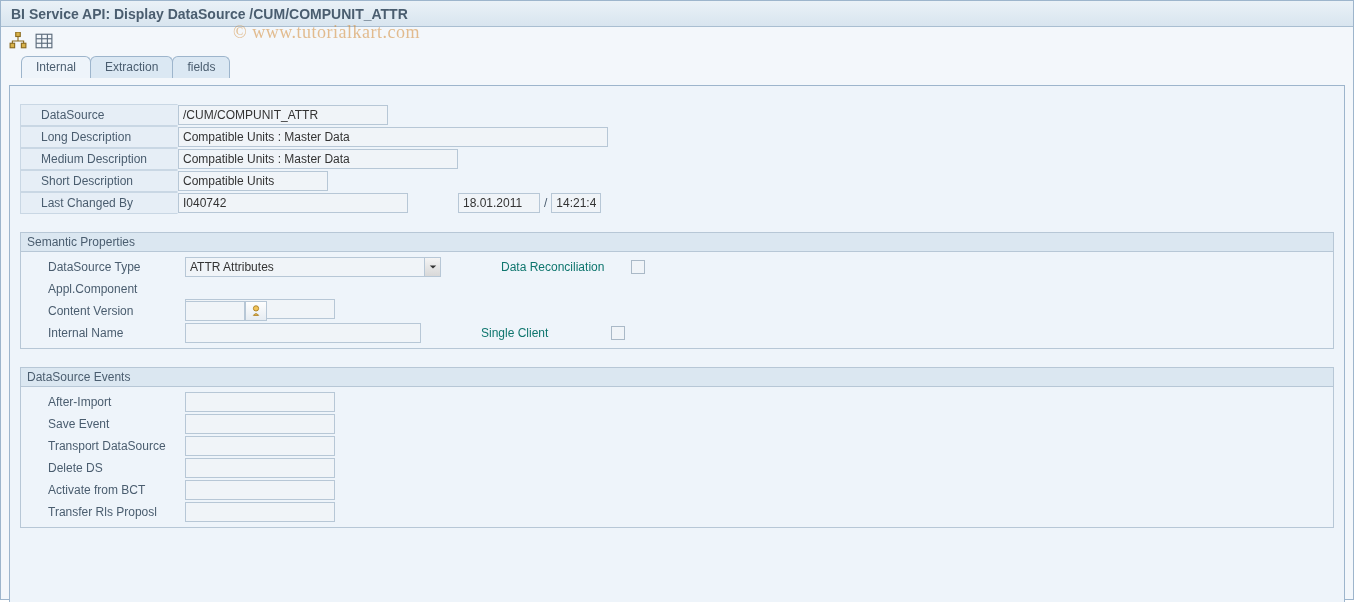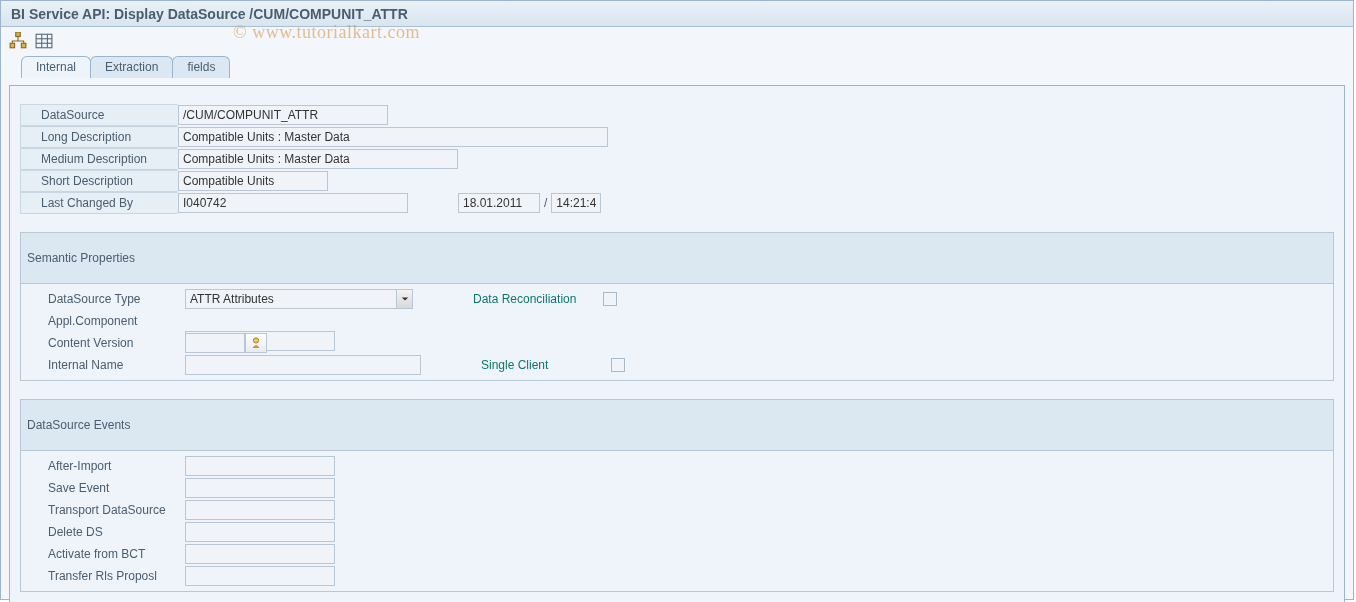--- a/index.html
+++ b/index.html
@@ -120,21 +120,21 @@
     }
     input.ro[readonly] { color:#333; }
     .mono { font-family: "Courier New", monospace; font-size:12px; }
     .group {
       border: 1px solid #b7c7d6;
       margin-top: 18px;
     }
     .group-title {
       background: #dbe7f1;
       border-bottom: 1px solid #b7c7d6;
-      padding: 18px 6px;
+      padding: 2px 6px;
       color: #4a5d6f;
       font-size: 12px;
     }
     .group-body {
       padding: 4px 0;
     }
     .group-body .row { padding-left: 6px; }
     .chk-label {
       color: #0f766e;
       width: 130px;
@@ -235,21 +235,21 @@
         <span class="slash-sep">/</span>
         <input class="ro mono" readonly="" style="width: 50px;" value="14:21:47">
       </div>
 
       <div class="group">
         <div class="group-title">Semantic Properties</div>
         <div class="group-body">
           <div class="row">
             <div class="label">DataSource Type</div>
             <span class="select-wrap">
-              <select class="ro" style="width:228px">
+              <select class="ro" style="width:256px">
                 <option>ATTR Attributes</option>
               </select>
               <span class="sel-arrow">
                   <svg viewBox="0 0 10 10">
                     <path d="M1 3 L5 7 L9 3 Z"></path>
                   </svg>
                 </span>
             </span>
             <span style="width:60px"></span>
             <div class="chk-label">Data Reconciliation</div>

